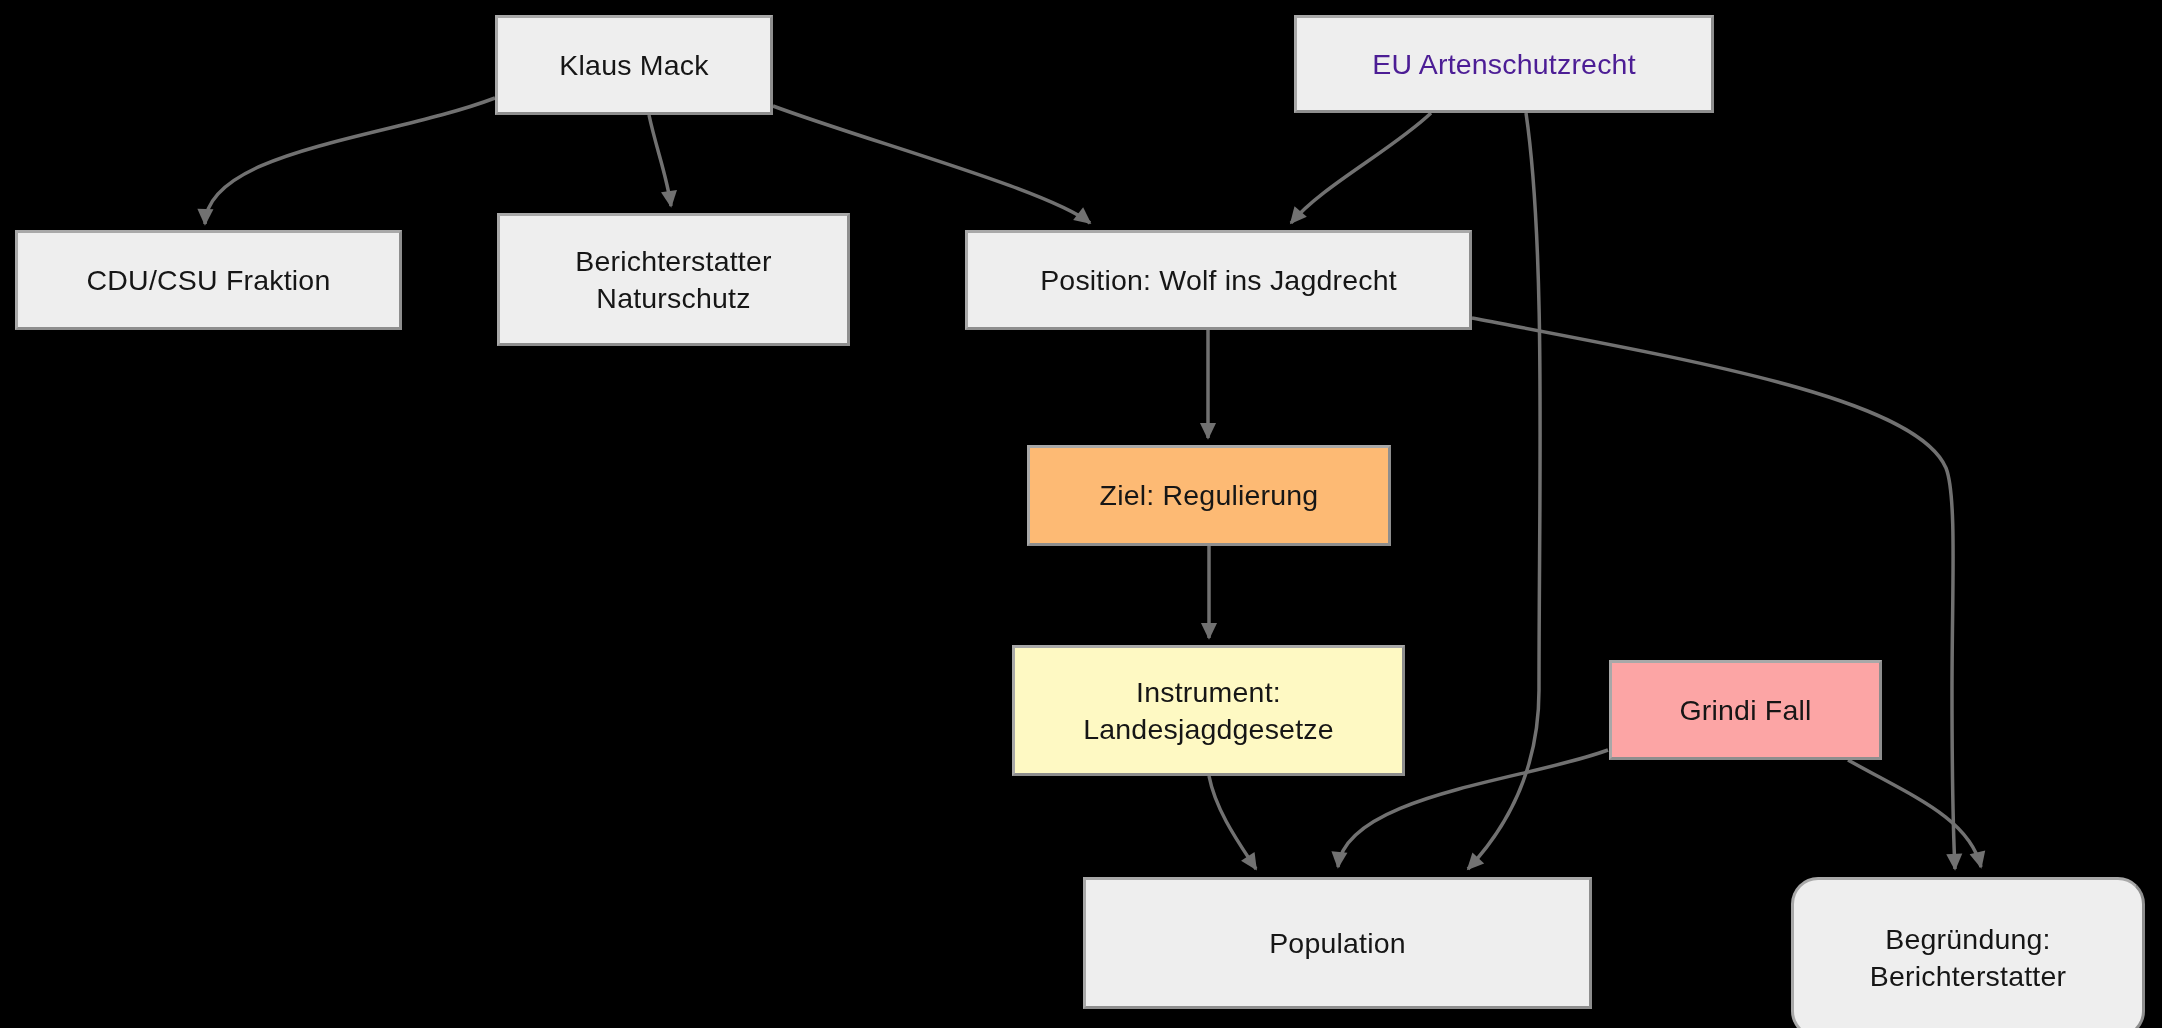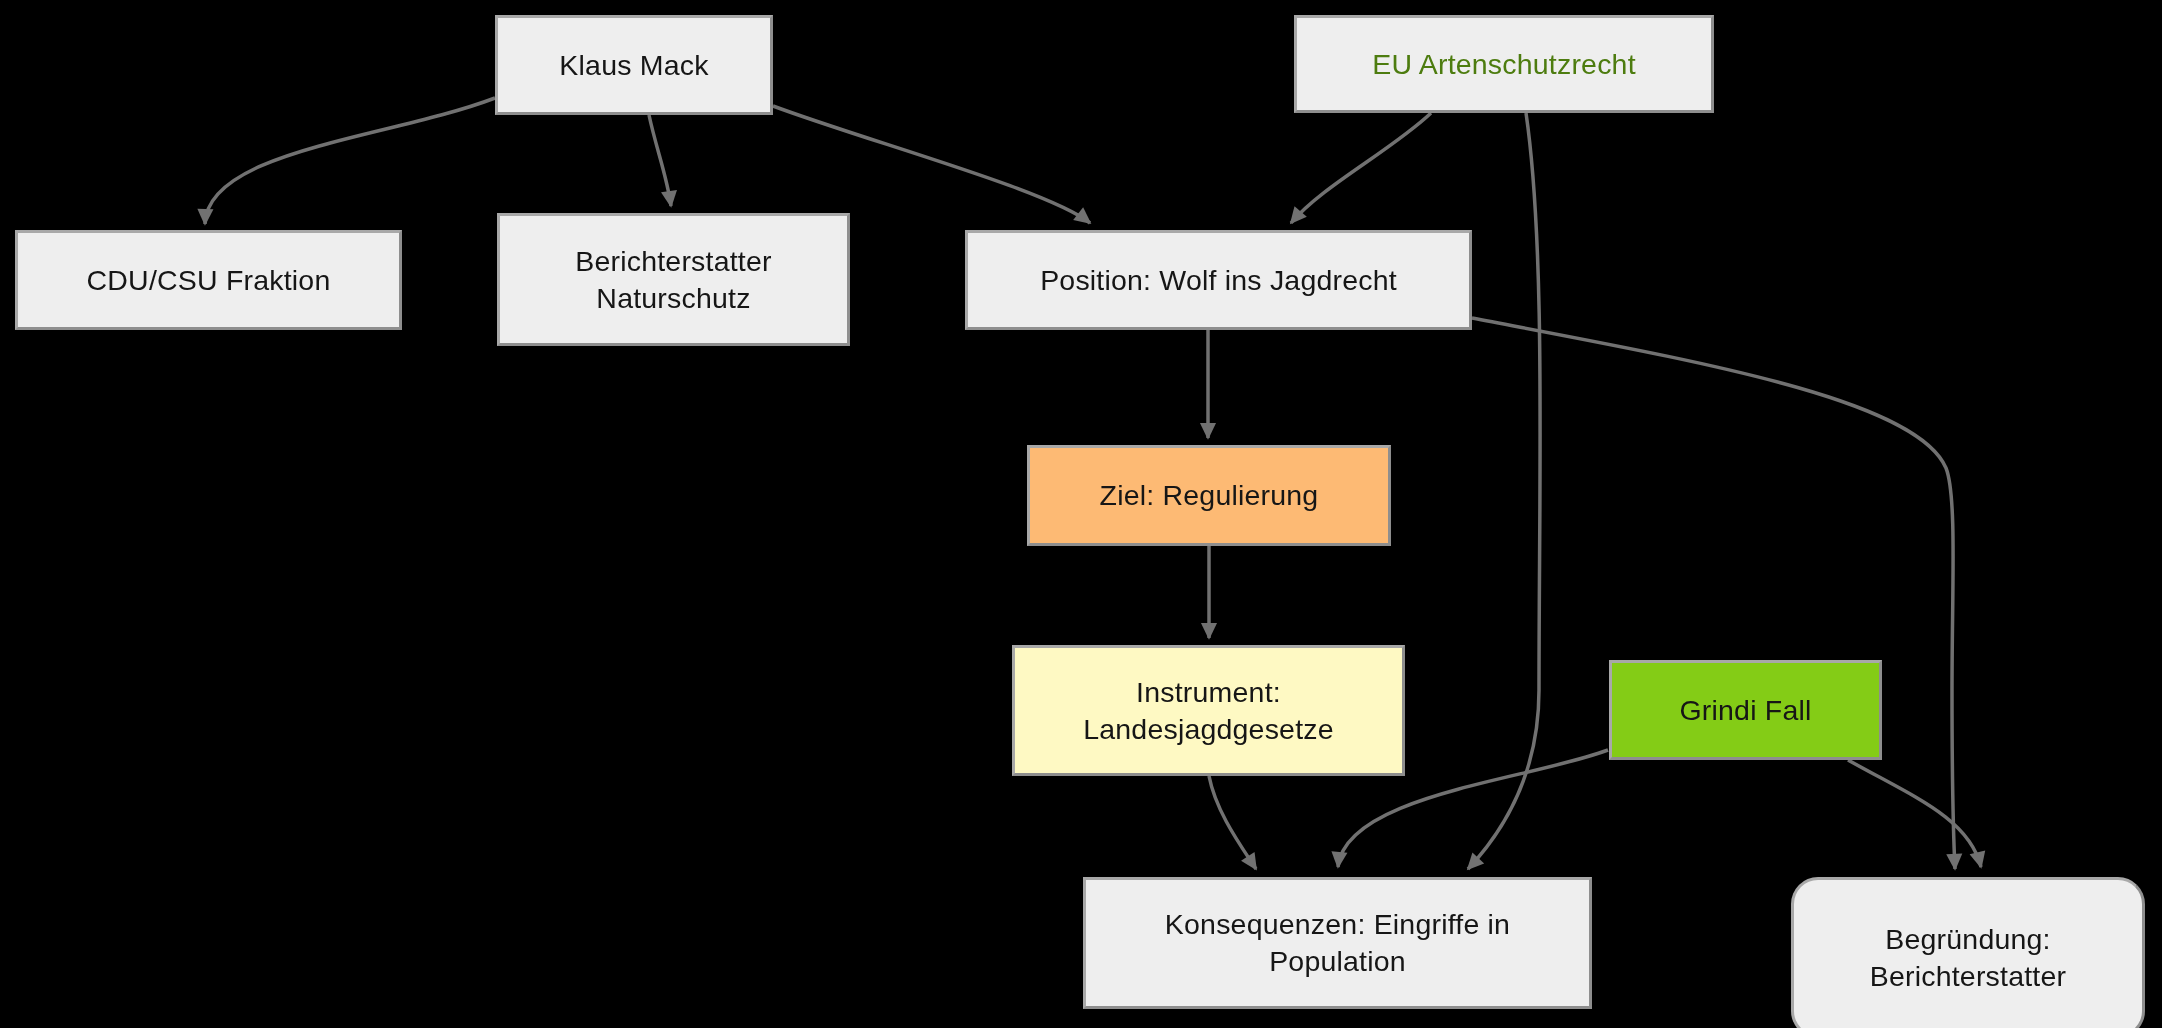--- a/index.html
+++ b/index.html
@@ -61,45 +61,44 @@
         <path d="M1209,546 L1209,638" fill="none" stroke="#717171" stroke-width="3.5" marker-end="url(#arrowhead)"></path>
         <path d="M1209,776 C1216,812 1241,846 1256,869" fill="none" stroke="#717171" stroke-width="3.5" marker-end="url(#arrowhead)"></path>
         <path d="M1608,750 C1528,780 1345,795 1338,867" fill="none" stroke="#717171" stroke-width="3.5" marker-end="url(#arrowhead)"></path>
         <path d="M1848,760 C1912,796 1969,818 1981,867" fill="none" stroke="#717171" stroke-width="3.5" marker-end="url(#arrowhead)"></path>
       </g>
   </svg>
   <div id="node-layer">
       <div class="node" style="left: 495px; top: 15px; width: 278px; height: 100px; background: rgb(238, 238, 238); border-color: rgb(168, 168, 168) rgb(142, 142, 142) rgb(142, 142, 142) rgb(168, 168, 168); color: rgb(22, 22, 22);">
         <span class="node-line">Klaus Mack</span>
       </div>
-      <div class="node" style="left: 1294px; top: 15px; width: 420px; height: 98px; background: rgb(238, 238, 238); border-color: rgb(168, 168, 168) rgb(142, 142, 142) rgb(142, 142, 142) rgb(168, 168, 168); color: #4d7c0f;">
+      <div class="node" style="left: 1294px; top: 15px; width: 420px; height: 98px; background: rgb(238, 238, 238); border-color: rgb(168, 168, 168) rgb(142, 142, 142) rgb(142, 142, 142) rgb(168, 168, 168); color: #4c1d95;">
         <span class="node-line">EU Artenschutzrecht</span>
       </div>
       <div class="node" style="left: 15px; top: 230px; width: 387px; height: 100px; background: rgb(238, 238, 238); border-color: rgb(168, 168, 168) rgb(142, 142, 142) rgb(142, 142, 142) rgb(168, 168, 168); color: rgb(22, 22, 22);">
         <span class="node-line">CDU/CSU Fraktion</span>
       </div>
       <div class="node" style="left: 497px; top: 213px; width: 353px; height: 133px; background: rgb(238, 238, 238); border-color: rgb(168, 168, 168) rgb(142, 142, 142) rgb(142, 142, 142) rgb(168, 168, 168); color: rgb(22, 22, 22);">
         <span class="node-line">Berichterstatter</span>
         <span class="node-line">Naturschutz</span>
       </div>
       <div class="node" style="left: 965px; top: 230px; width: 507px; height: 100px; background: rgb(238, 238, 238); border-color: rgb(168, 168, 168) rgb(142, 142, 142) rgb(142, 142, 142) rgb(168, 168, 168); color: rgb(22, 22, 22);">
         <span class="node-line">Position: Wolf ins Jagdrecht</span>
       </div>
       <div class="node" style="left: 1027px; top: 445px; width: 364px; height: 101px; background: #fdba74; border-color: rgb(168, 168, 168) rgb(142, 142, 142) rgb(142, 142, 142) rgb(168, 168, 168); color: rgb(22, 22, 22);">
         <span class="node-line">Ziel: Regulierung</span>
       </div>
       <div class="node" style="left: 1012px; top: 645px; width: 393px; height: 131px; background: #fef9c3; border-color: rgb(168, 168, 168) rgb(142, 142, 142) rgb(142, 142, 142) rgb(168, 168, 168); color: rgb(22, 22, 22);">
         <span class="node-line">Instrument:</span>
         <span class="node-line">Landesjagdgesetze</span>
       </div>
-      <div class="node" style="left: 1609px; top: 660px; width: 273px; height: 100px; background: #84cc16; border-color: rgb(168, 168, 168) rgb(142, 142, 142) rgb(142, 142, 142) rgb(168, 168, 168); color: rgb(22, 22, 22);">
+      <div class="node" style="left: 1609px; top: 660px; width: 273px; height: 100px; background: #fca5a5; border-color: rgb(168, 168, 168) rgb(142, 142, 142) rgb(142, 142, 142) rgb(168, 168, 168); color: rgb(22, 22, 22);">
         <span class="node-line">Grindi Fall</span>
       </div>
       <div class="node" style="left: 1083px; top: 877px; width: 509px; height: 132px; background: rgb(238, 238, 238); border-color: rgb(168, 168, 168) rgb(142, 142, 142) rgb(142, 142, 142) rgb(168, 168, 168); color: rgb(22, 22, 22);">
-        <span class="node-line">Konsequenzen: Eingriffe in</span>
         <span class="node-line">Population</span>
       </div>
       <div class="node" style="left: 1791px; top: 877px; width: 354px; height: 161px; background: rgb(238, 238, 238); border-color: rgb(168, 168, 168) rgb(142, 142, 142) rgb(142, 142, 142) rgb(168, 168, 168); color: rgb(22, 22, 22); border-radius: 27px;">
         <span class="node-line">Begründung:</span>
         <span class="node-line">Berichterstatter</span>
       </div>
     </div>
 </div>
 
 </body></html>

